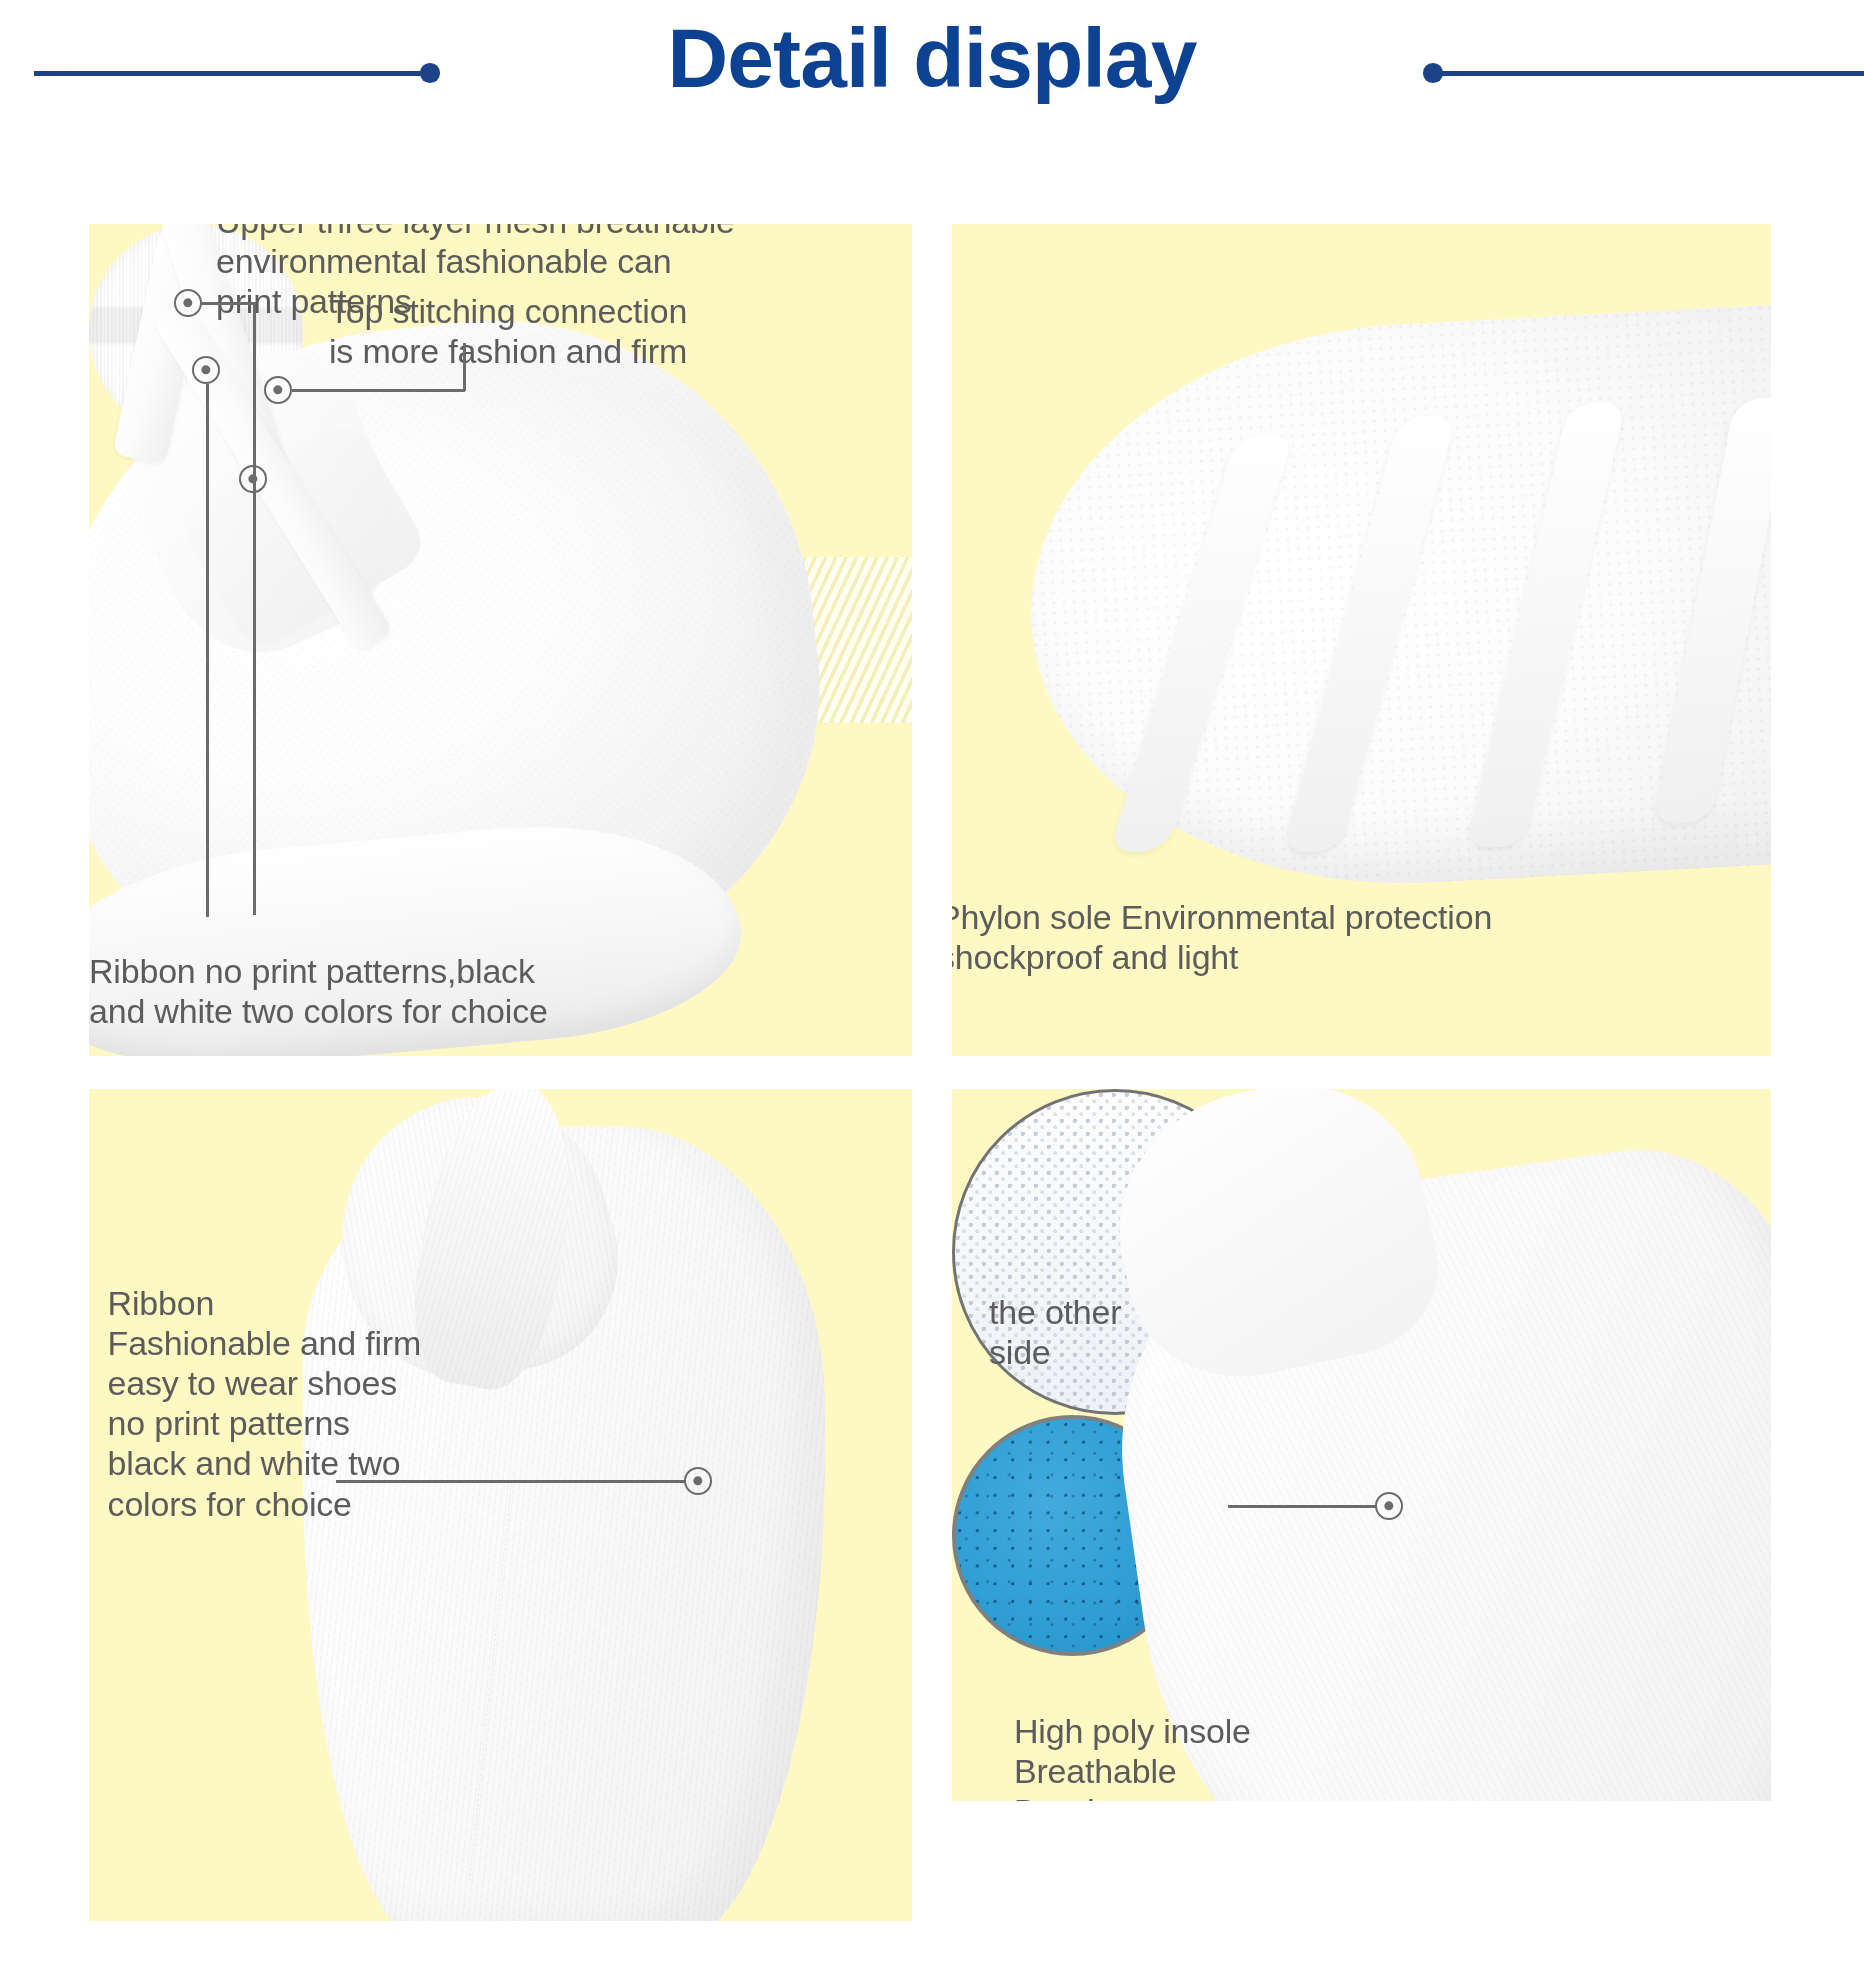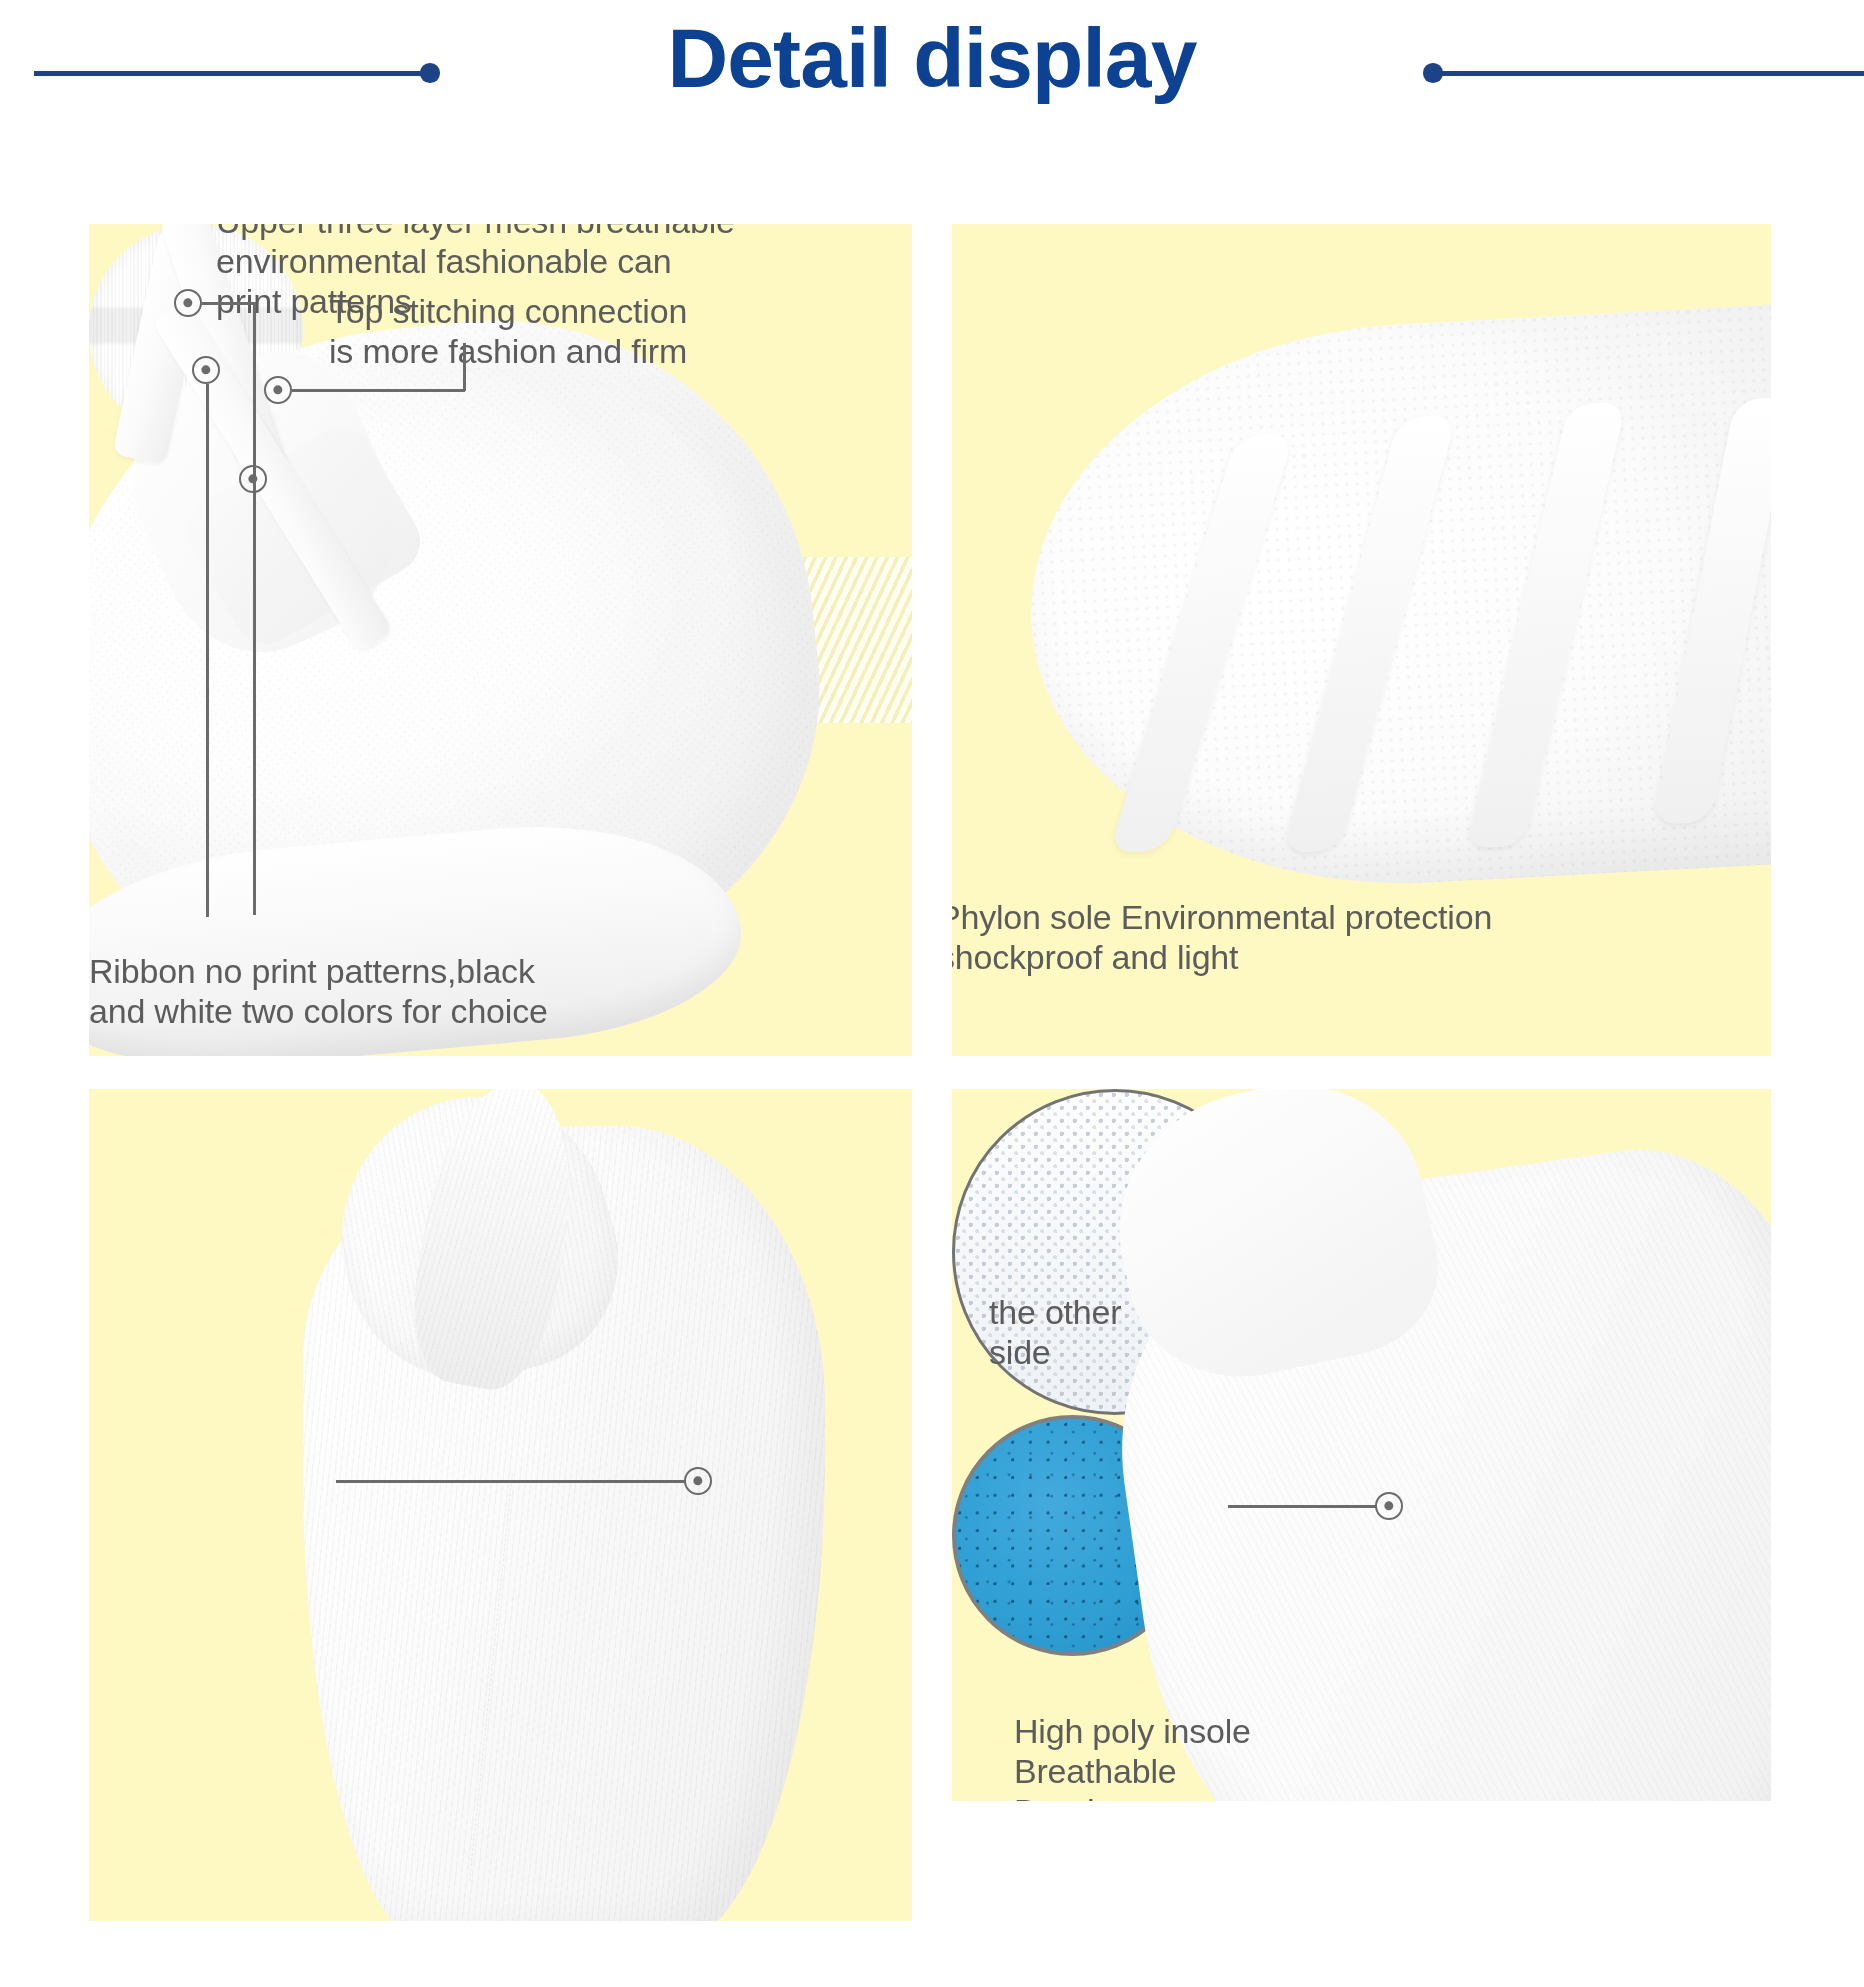--- a/index.html
+++ b/index.html
@@ -374,20 +374,26 @@
     <div class="p3-knit"></div>
   </div>
   <div class="photo p3-collar">
     <div class="p3-knit"></div>
   </div>
   <div class="photo p3-loop">
     <div class="p3-knit"></div>
   </div>
   <div class="photo p3-seam"></div>
 
+  <div class="ann" style="left:18.6px; top:194px; width:438px;">Ribbon
+Fashionable and firm
+easy to wear shoes
+no print patterns
+black and white two
+colors for choice</div>
 
   <div class="marker" style="left:595px; top:378px;"></div>
   <div class="leader h" style="left:247px; top:391px; width:350px;"></div>
 </div>
 
 <div class="panel panel-4">
 
   <div class="photo p4-shoe">
     <div class="p4-knit"></div>
   </div>

